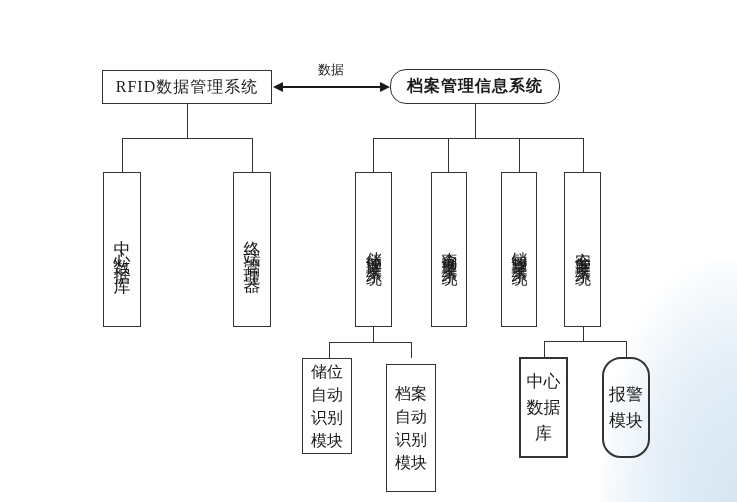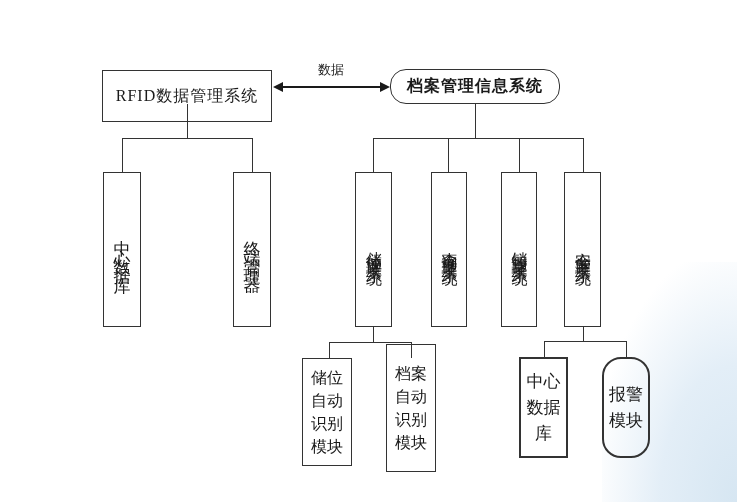--- a/index.html
+++ b/index.html
@@ -40,21 +40,21 @@
   .ah-right { border-left:10px solid #1a1a1a; }
   .link-label { position:absolute; font-size:13px; text-align:center; }
 </style>
 </head>
 <body>
 
 <div class="canvas">
 
   <div class="corner-tint"></div>
 
-  <div class="box hbox" style="left:102px; top:70px; width:170px; height:52px;">
+  <div class="box hbox" style="left:102px; top:70px; width:170px; height:34px;">
     <span>RFID数据管理系统</span>
   </div>
   <div class="box hbox bold" style="left:390px; top:69px; width:170px; height:35px;border-radius:16px;">
     <span>档案管理信息系统</span>
   </div>
 
   <div class="arrow-line" style="left:281px; top:86px; width:101px;"></div>
   <div class="ah ah-left" style="left:273px; top:82px;"></div>
   <div class="ah ah-right" style="left:380px; top:82px;"></div>
   <div class="link-label" style="left:300px; top:61px; width:62px;">数据</div>
@@ -94,24 +94,24 @@
   <div class="vline" style="left:373px; top:327px; height:15px;"></div>
   <div class="hline" style="left:329px; top:342px; width:82px;"></div>
   <div class="vline" style="left:329px; top:342px; height:16px;"></div>
   <div class="vline" style="left:411px; top:342px; height:16px;"></div>
 
   <div class="vline" style="left:583px; top:327px; height:14px;"></div>
   <div class="hline" style="left:544px; top:341px; width:83px;"></div>
   <div class="vline" style="left:544px; top:341px; height:16px;"></div>
   <div class="vline" style="left:626px; top:341px; height:16px;"></div>
 
-  <div class="box mod" style="left:302px; top:358px; width:50px; height:108px;text-align:center;">
+  <div class="box mod" style="left:302px; top:358px; width:50px; height:96px;text-align:center;">
     <span>储位自动识别模块</span>
   </div>
-  <div class="box mod" style="left:386px; top:344px; width:50px; height:128px;">
+  <div class="box mod" style="left:386px; top:364px; width:50px; height:128px;">
     <span>档案自动识别模块</span>
   </div>
   <div class="box mod2 thick" style="left:519px; top:357px; width:49px; height:101px;">
     <span>中心数据库</span>
   </div>
   <div class="box mod2 thick" style="left:602px; top:357px; width:48px; height:101px;border-radius:19px;">
     <span>报警模块</span>
   </div>
 
 </div>

